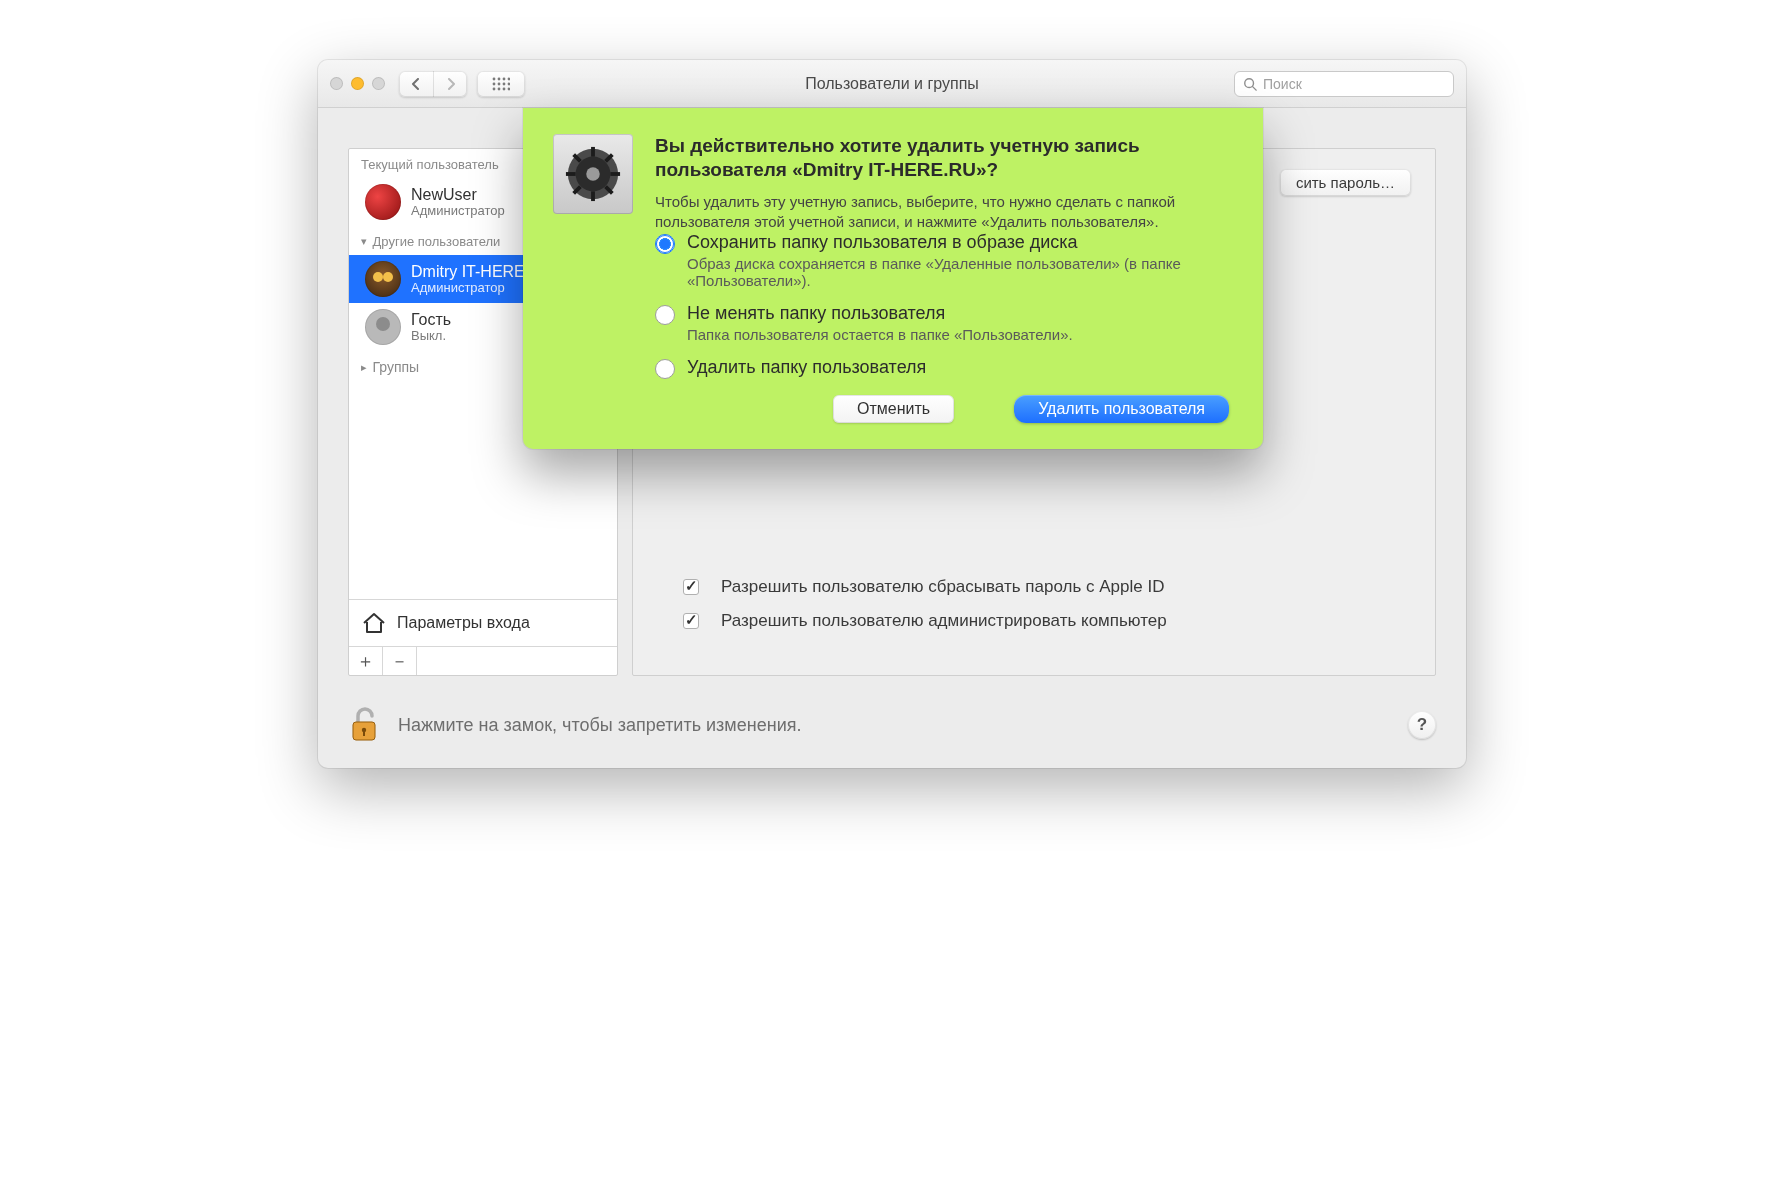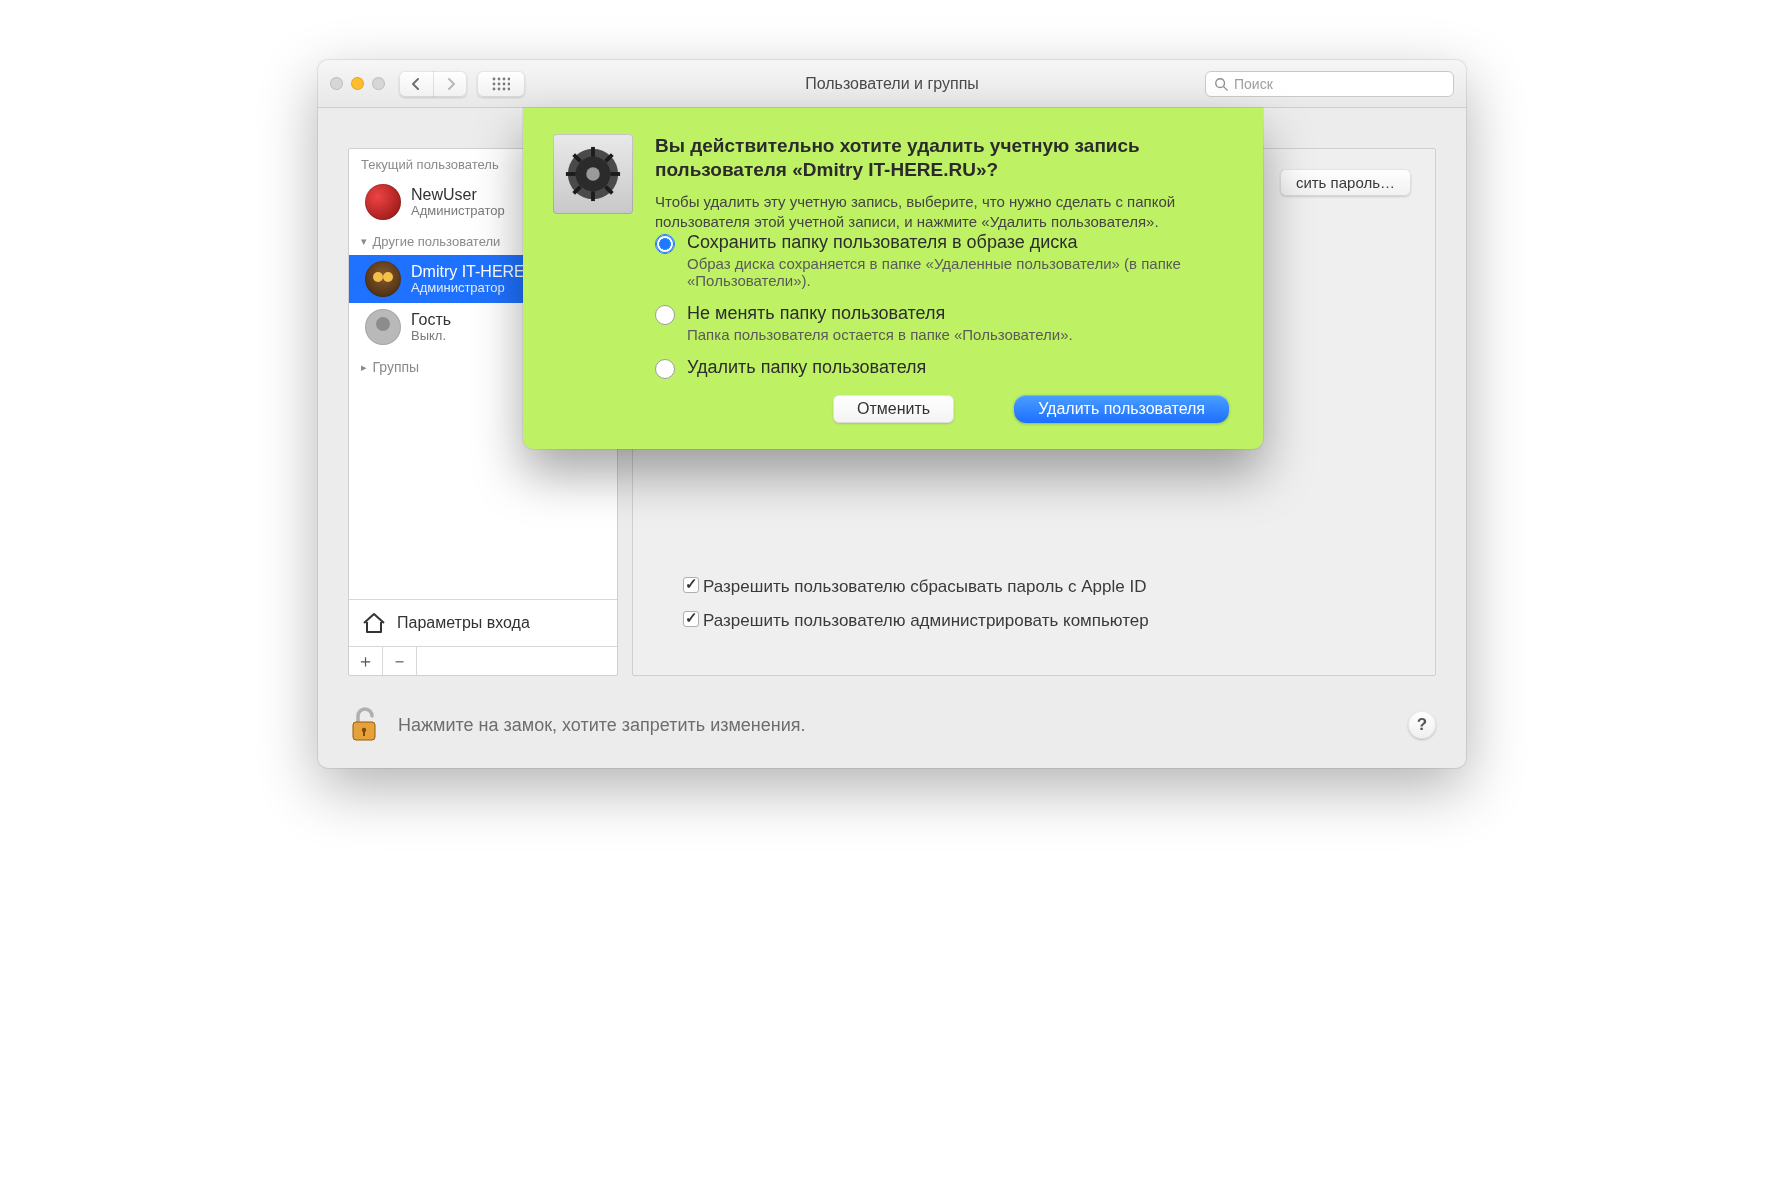--- a/index.html
+++ b/index.html
@@ -61,21 +61,21 @@
     display:flex; align-items:center; justify-content:center;
     color:#6f6f6f;
   }
   .grid-btn svg { width:18px; height:14px; }
   .title {
     position:absolute; left:0; right:0; text-align:center;
     font-size:16px; color:#4a4a4a; pointer-events:none;
   }
   .search {
     margin-left:auto;
-    width: 249px; height:26px;
+    width: 220px; height:26px;
     border-radius: 6px;
     background: #fff;
     border:1px solid #c9c9c9;
     display:flex; align-items:center;
     padding: 0 8px; gap:6px;
     color:#8a8a8a;
   }
   .search input {
     border:none; outline:none; flex:1; background:transparent;
     font-size:14px; color:#444;
@@ -173,21 +173,21 @@
     color:#3a3a3a;
     box-shadow: 0 1px 2px rgba(0,0,0,0.15), inset 0 0 0 1px rgba(0,0,0,0.1);
     display:inline-block;
     white-space:nowrap;
   }
   .top-right-btn {
     position:absolute; right:24px; top:20px;
     max-width: 180px; overflow:hidden; text-align:right;
   }
   .check-row {
-    display:flex; gap:4px;
+    display:flex; align-items:center; gap:22px;
     font-size:17px; color:#3a3a3a; margin: 14px 0;
   }
   .checkbox {
     width:16px; height:16px; border-radius:3px;
     background:#fff; border:1px solid #b0b0b0;
     position:relative; flex:0 0 auto;
   }
   .checkbox.checked::after {
     content:"✓"; position:absolute; top:-3px; left:1px;
     font-size:15px; color:#333; font-weight:600;
@@ -392,21 +392,21 @@
     </div>
 
     <div class="lock-row">
       <svg class="lock-icon" viewBox="0 0 32 38">
         <path d="M10 16 V10 a7 7 0 0 1 14 0" fill="none" stroke="#b0b0b0" stroke-width="3.5" stroke-linecap="round"></path>
         <rect x="5" y="16" width="22" height="18" rx="3" fill="#e7a13a" stroke="#b57414" stroke-width="1"></rect>
         <rect x="5" y="16" width="22" height="18" rx="3" fill="none" stroke="rgba(0,0,0,0.15)"></rect>
         <circle cx="16" cy="24" r="2.2" fill="#7a4b0a"></circle>
         <rect x="15" y="25" width="2" height="5" fill="#7a4b0a"></rect>
       </svg>
-      <span>Нажмите на замок, хотите запретить изменения.</span>
+      <span>Нажмите на замок, чтобы запретить изменения.</span>
       <div class="help-btn">?</div>
     </div>
   </div>
 
   <div class="sheet">
     <div class="sheet-head">
       <div class="gear">
         <svg viewBox="0 0 60 60">
           <circle cx="30" cy="30" r="26" fill="#4a4a4a"></circle>
           <g fill="#2b2b2b">

